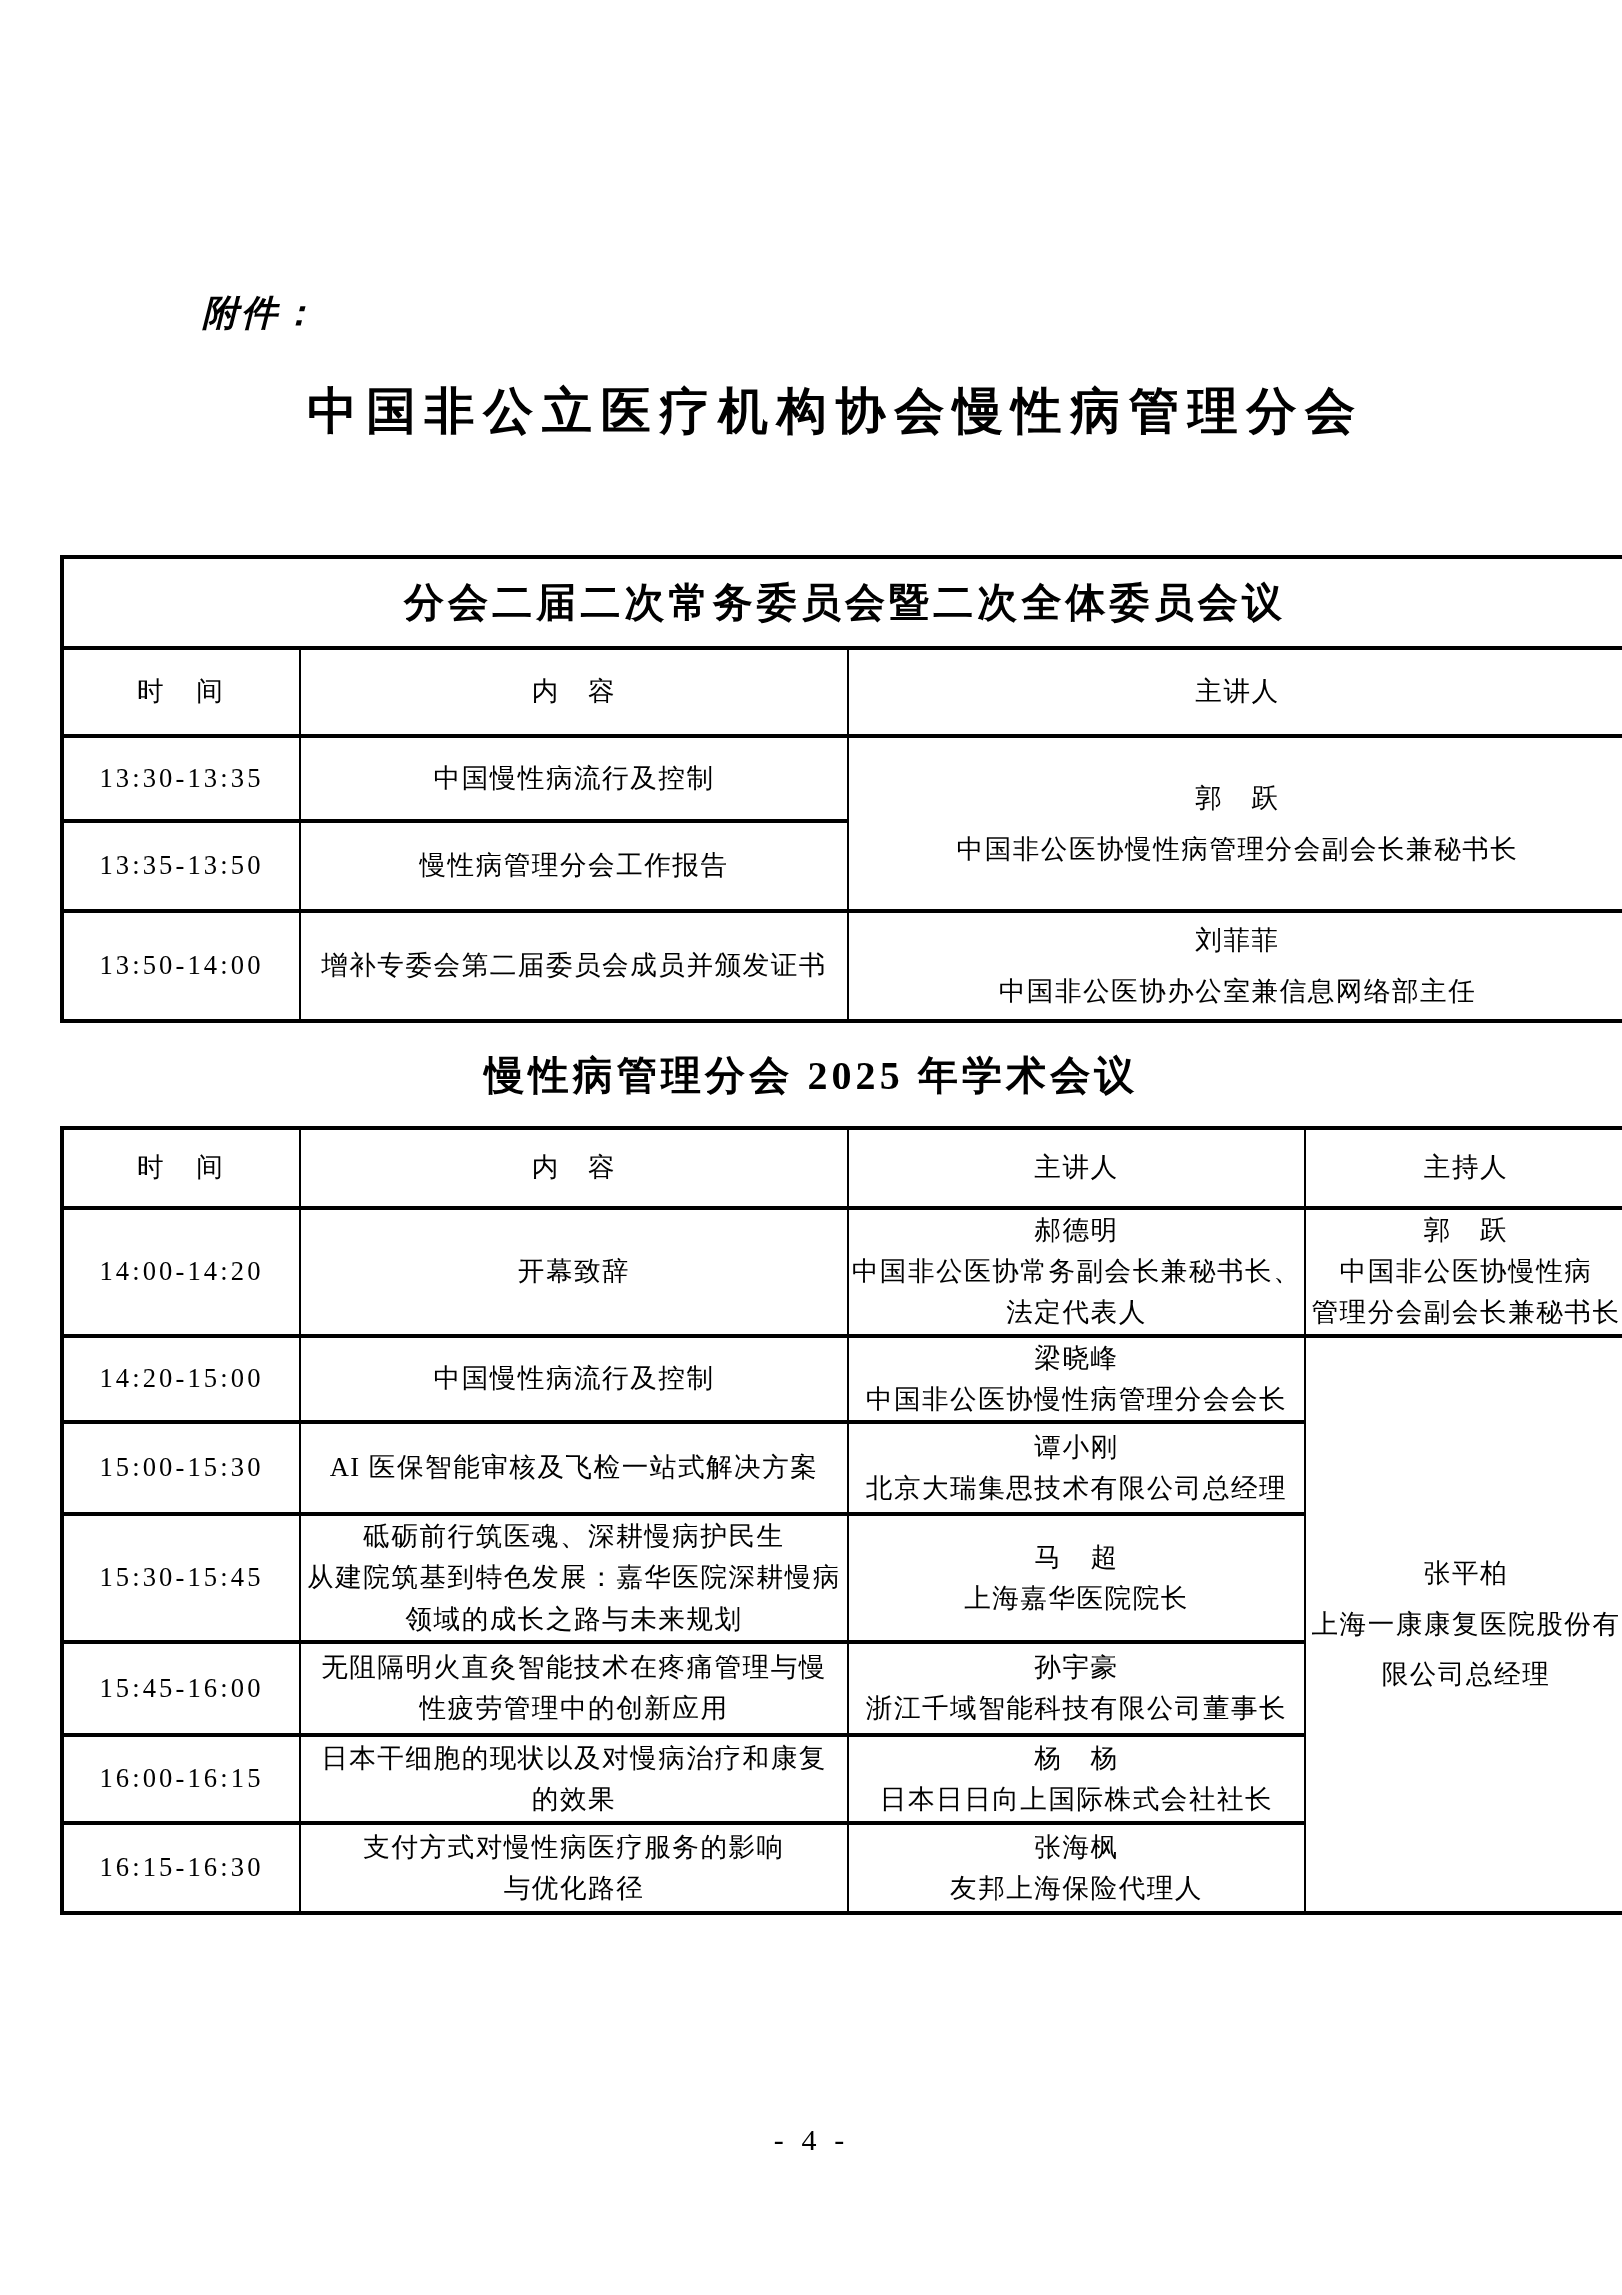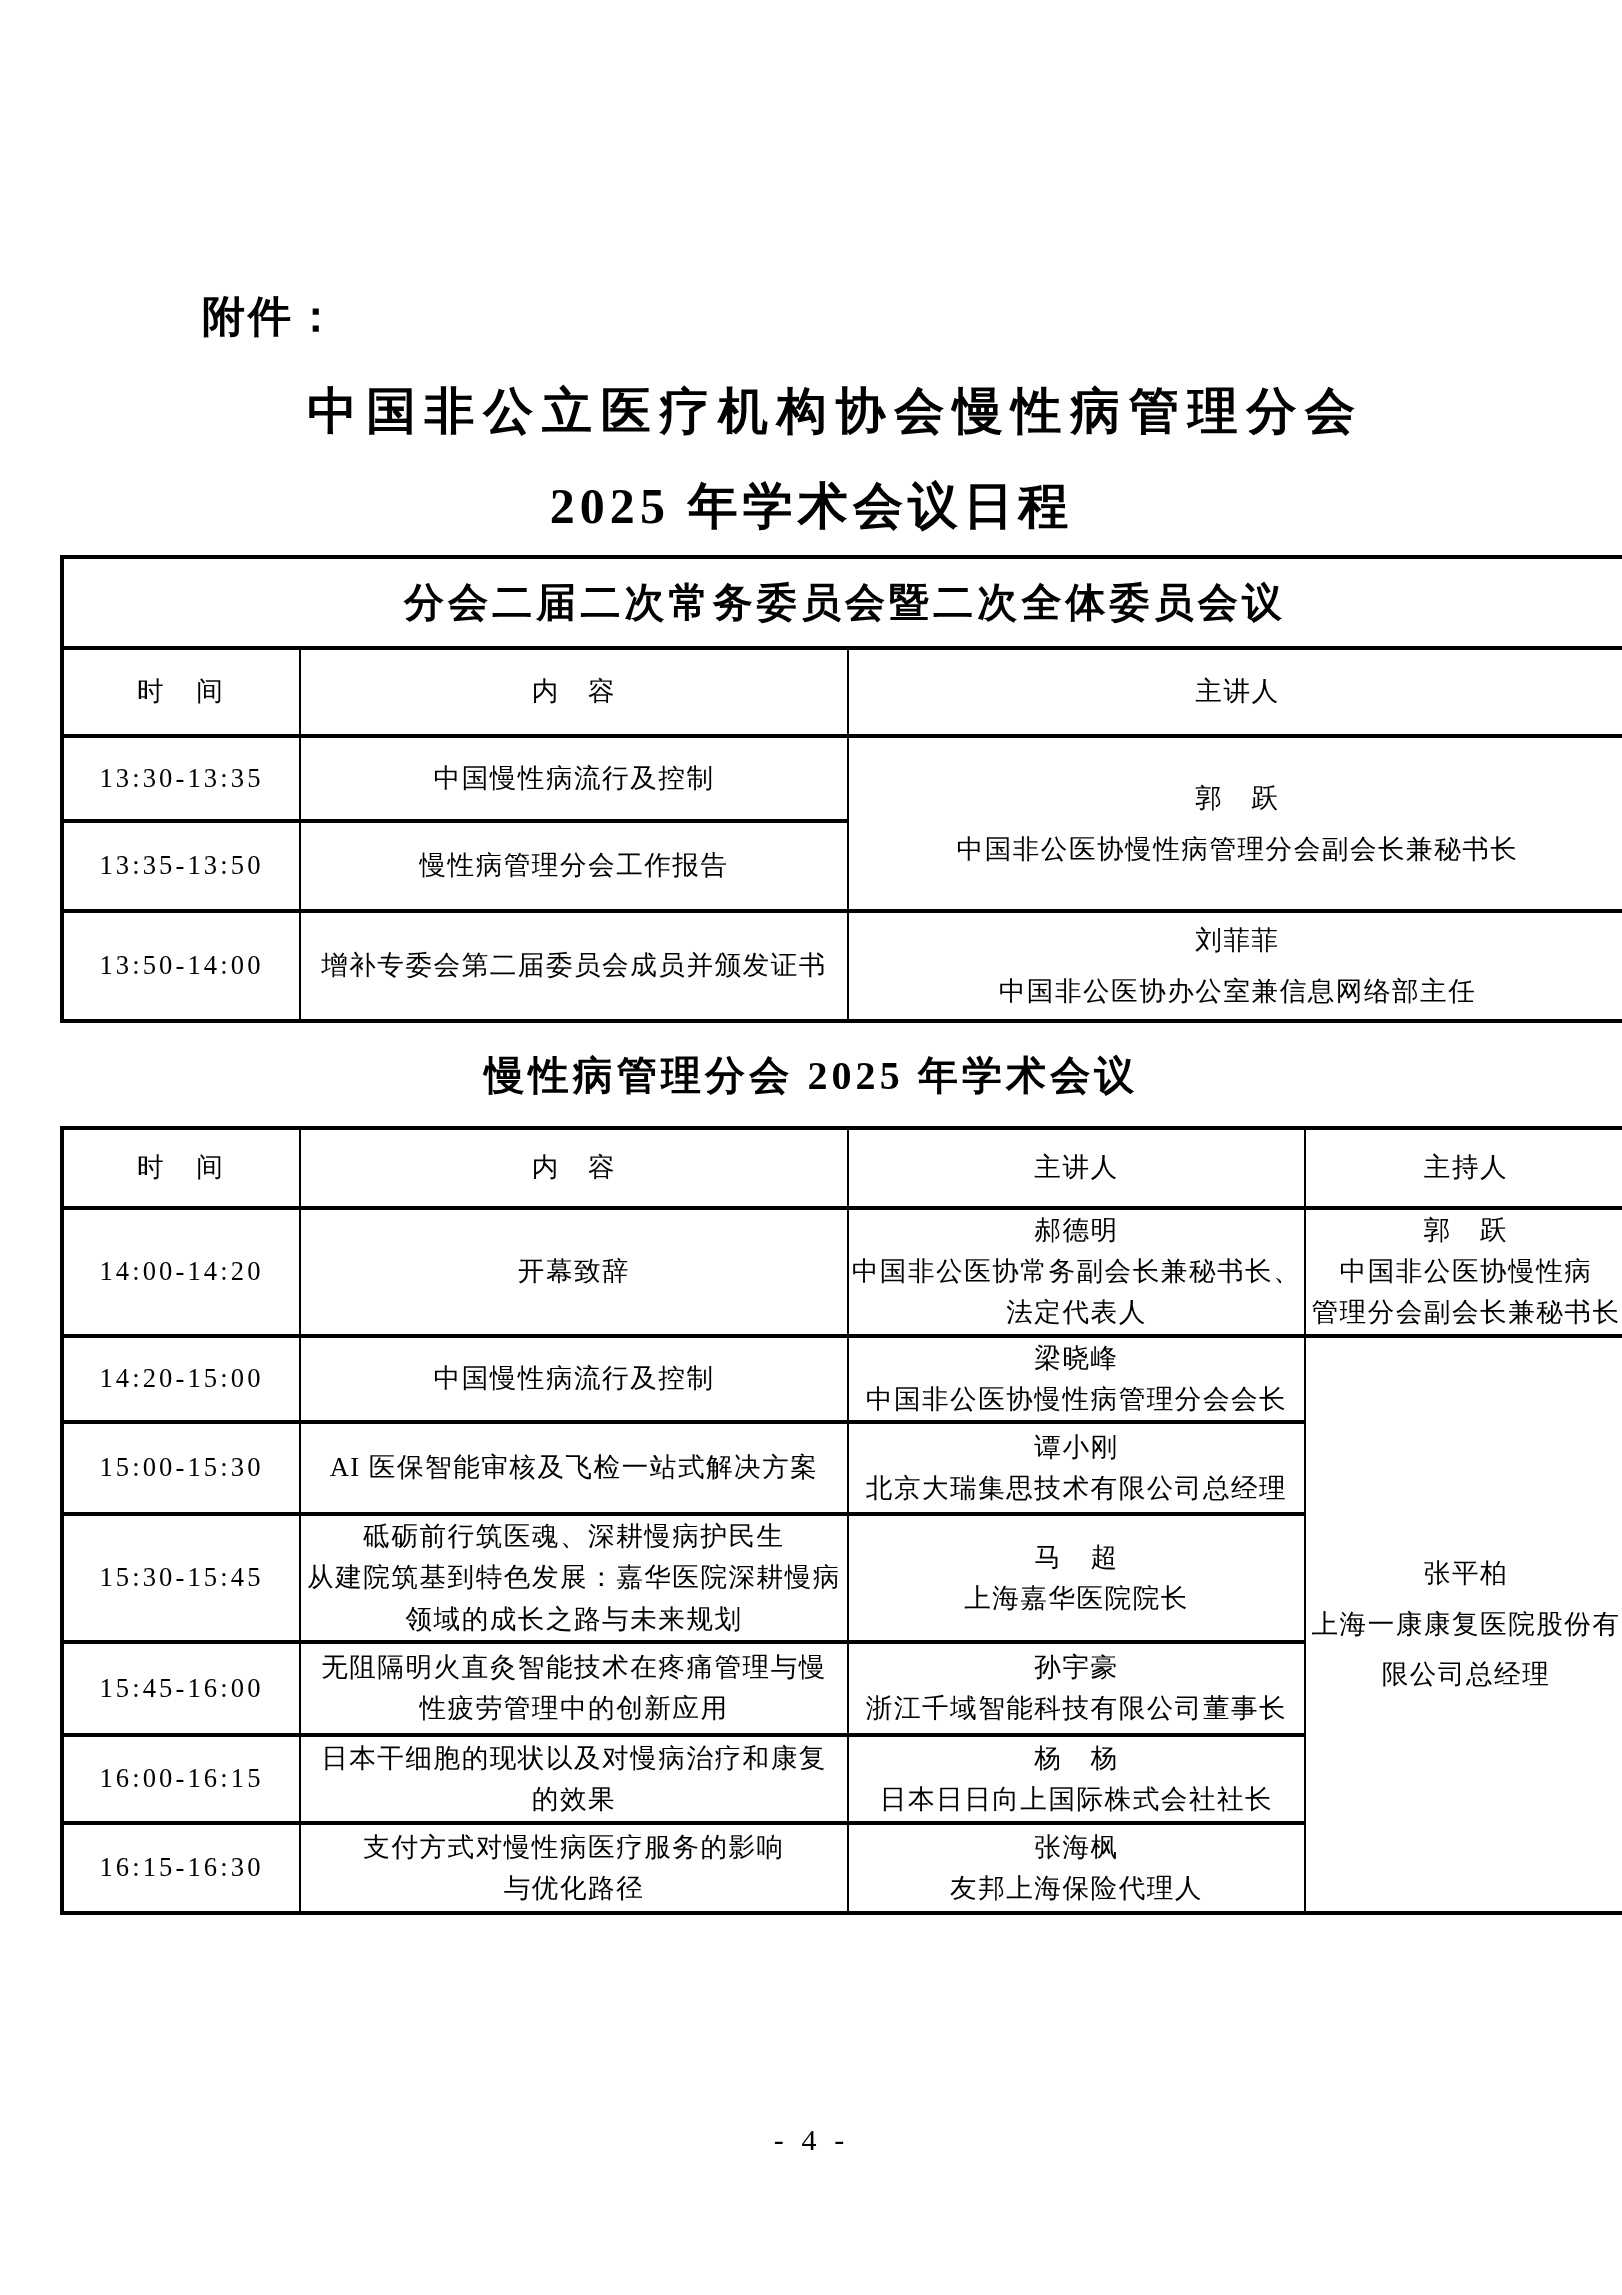--- a/index.html
+++ b/index.html
@@ -10,22 +10,23 @@
     background: #ffffff;
     color: #000000;
     font-family: "Liberation Serif", "DejaVu Serif", serif;
     overflow: hidden;
   }
   .abs { position: absolute; line-height: 1; }
   #attachment-label {
     left: 202px; top: 295px;
     font-family: "Liberation Sans", "DejaVu Sans", sans-serif;
     font-weight: bold;
-    font-size: 43px;
+    font-size: 36px;
     letter-spacing: 3.1px;
+    font-style: italic;
   }
   .doc-title {
     left: 0; width: 100%;
     text-align: center;
     font-weight: bold;
     font-size: 50px;
   }
   #doc-title-line1 { top: 386px; letter-spacing: 8.7px; padding-left: 24px; }
   #doc-title-line2 { top: 481px; letter-spacing: 5.1px; }
   #section2-title {
@@ -91,21 +92,20 @@
 </style>
 </head>
 <body>
 
 <div id="page">
 
   <div id="attachment-label" class="abs">附件：</div>
 
   <div id="doc-title-line1" class="abs doc-title">中国非公立医疗机构协会慢性病管理分会</div>
 
-  <div id="doc-title-line2" class="abs doc-title">2025 年学术会议日程</div>
 
   <table id="table1" class="sched">
     <colgroup>
       <col style="width:238px">
         <col style="width:548px">
         <col style="width:780px">
     </colgroup>
     <tbody>
         <tr class="r-title">
       <td colspan="3" class="section-title-cell">分会二届二次常务委员会暨二次全体委员会议</td>

